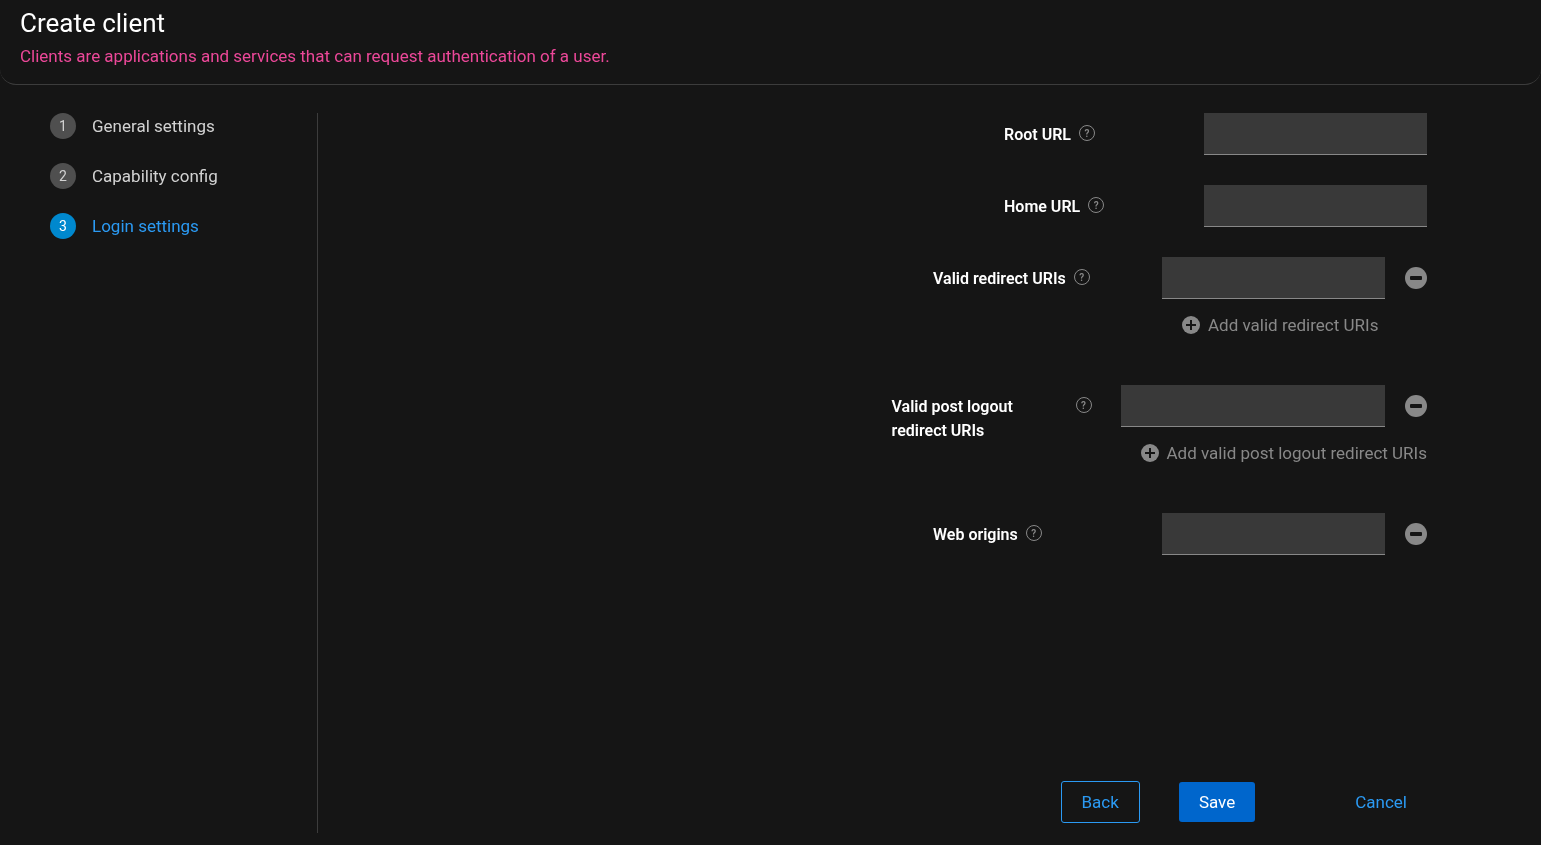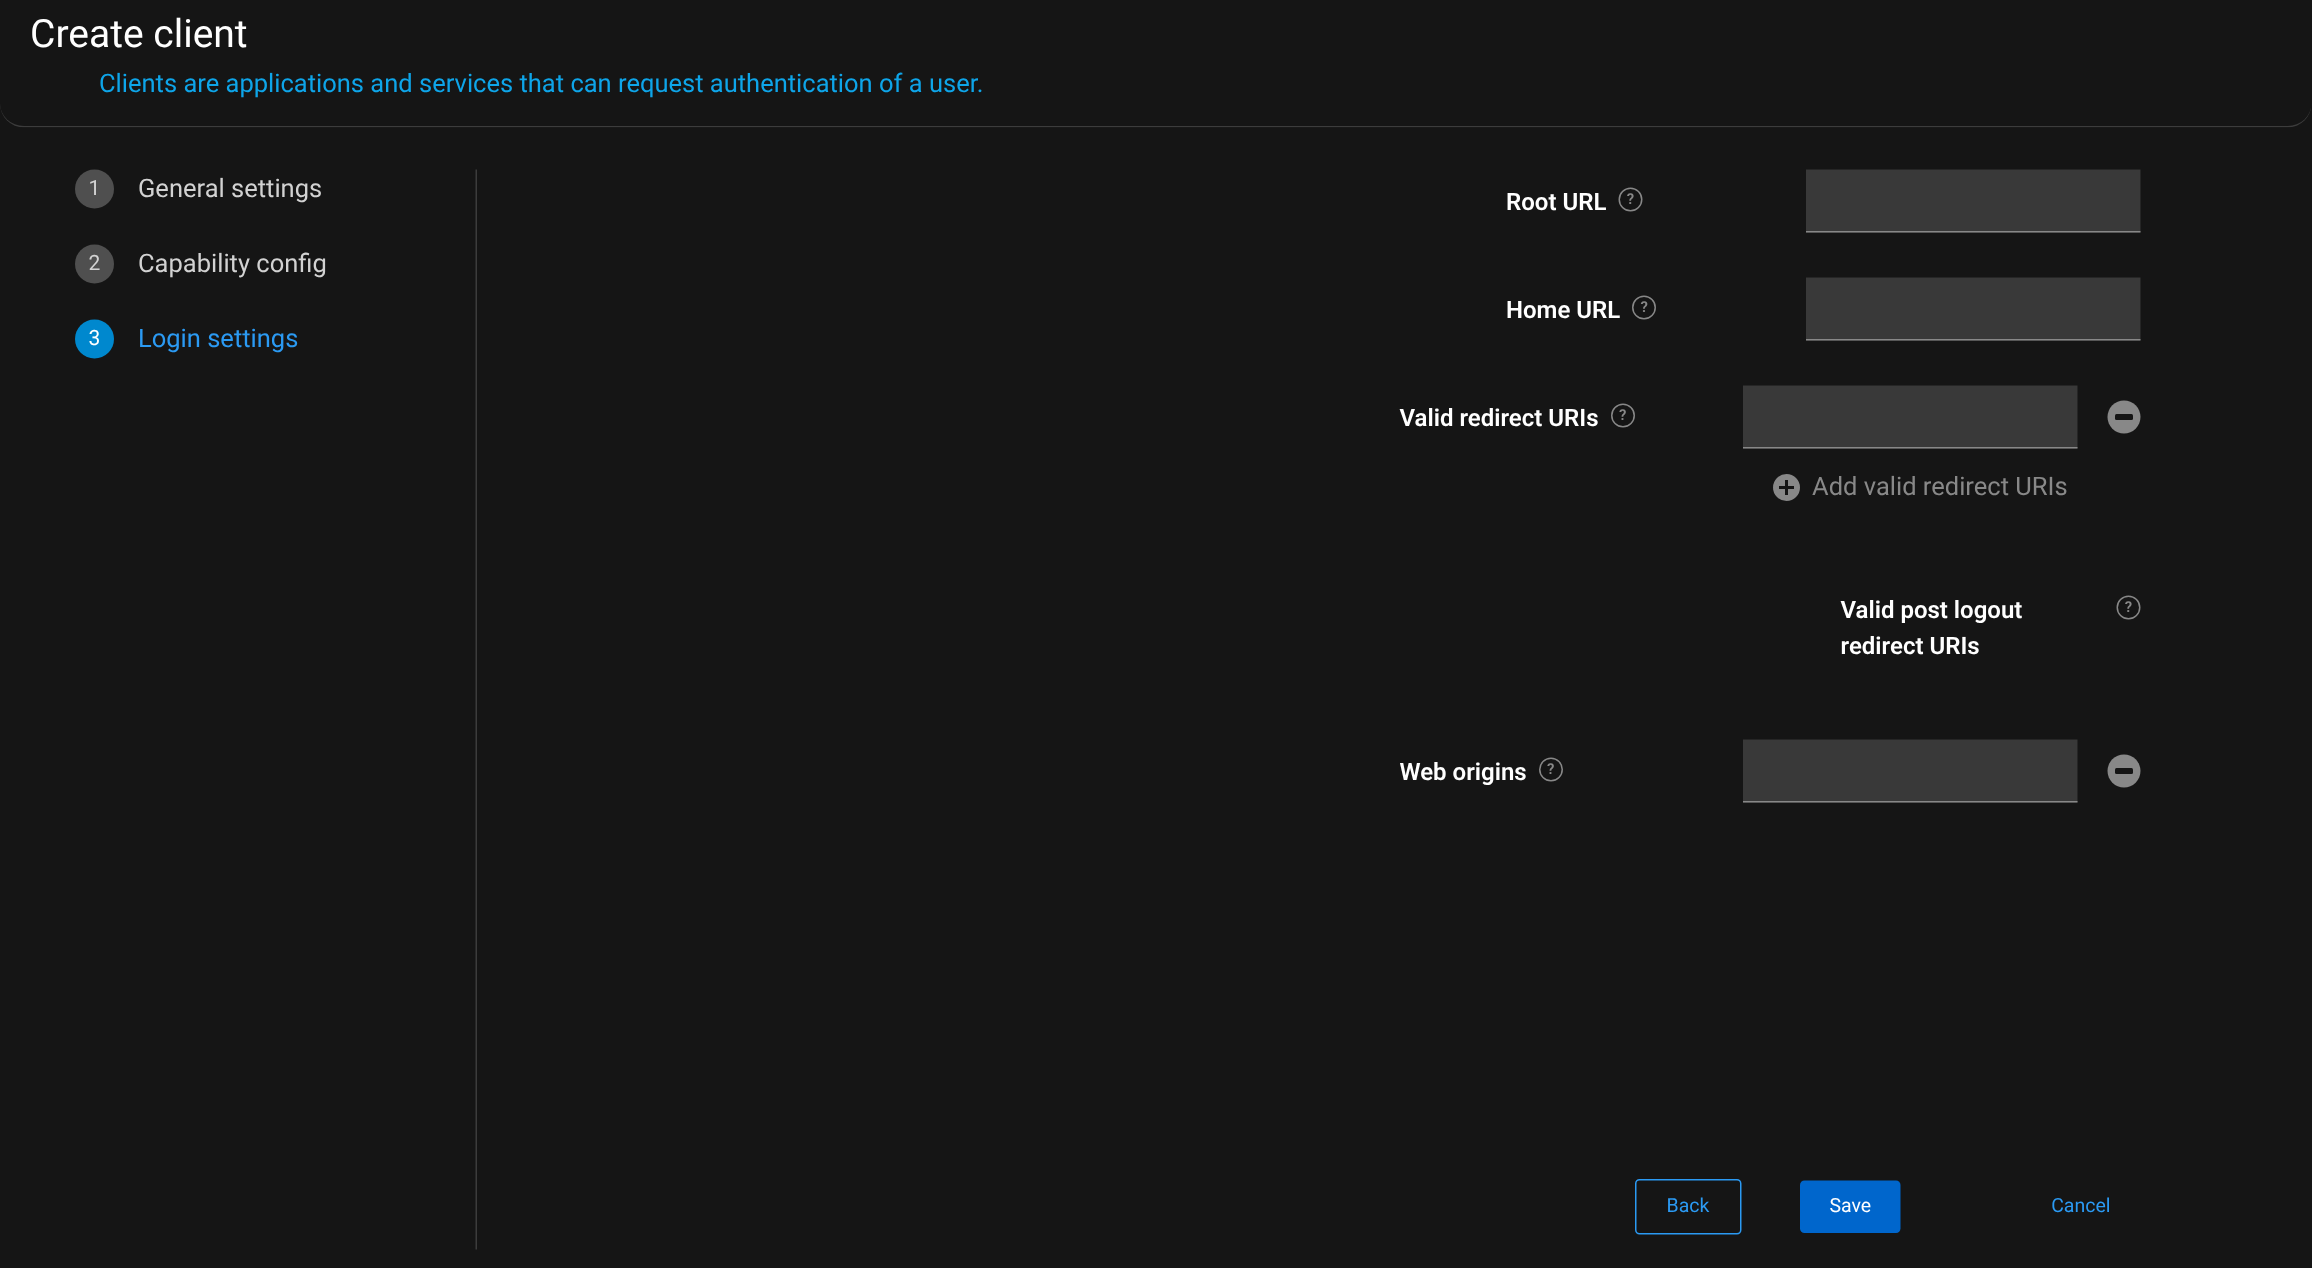--- a/index.html
+++ b/index.html
@@ -20,22 +20,21 @@
       border-radius: 16px;
     }
     .page-title {
       font-size: 26px;
       font-weight: 400;
       color: #fff;
       margin-bottom: 8px;
     }
     .page-description {
       font-size: 17px;
-      color: #0ea5e9;
-      margin-left: 46px;
+      color: #ec4899;
     }
     .content {
       display: flex;
       padding-top: 28px;
     }
     .sidebar {
       width: 318px;
       padding-left: 50px;
       border-right: 1px solid #3c3c3c;
       min-height: 720px;
@@ -180,21 +179,21 @@
     .actions {
       display: flex;
       gap: 20px;
       align-items: center;
       margin-top: auto;
       padding-top: 100px;
       padding-bottom: 10px;
     }
     .btn {
       padding: 10px 20px;
-      font-size: 13px;
+      font-size: 17px;
       border-radius: 3px;
       cursor: pointer;
       border: none;
       font-family: inherit;
     }
     .btn-outline {
       background: transparent;
       color: #2b9af3;
       border: 1px solid #2b9af3;
     }
@@ -282,36 +281,54 @@
           <span>Add valid redirect URIs</span>
         </div>
       </div>
     </div>
 
     <div class="form-group large-gap">
       <div class="form-label">
         <span class="label-text">Valid post logout redirect URIs</span>
         <span class="help-icon">?</span>
       </div>
-    </div>
-
-    <div class="form-group large-gap">
-      <div class="form-label">
-        <span class="label-text">Web origins</span>
-        <span class="help-icon">?</span>
-      </div>
       <div class="form-control-wrapper">
         <div class="input-row">
           <input type="text" class="text-input narrow" value="" style="">
           <div class="remove-btn">
             <svg viewBox="0 0 12 4">
                 <rect x="0" y="0" width="12" height="4" rx="1" fill="#151515"></rect>
               </svg>
           </div>
         </div>
+        <div class="add-link">
+          <span class="add-icon">
+            <svg viewBox="0 0 10 10">
+                <path d="M4 0h2v4h4v2H6v4H4V6H0V4h4z" fill="#151515"></path>
+              </svg>
+          </span>
+          <span>Add valid post logout redirect URIs</span>
+        </div>
+      </div>
+    </div>
+
+    <div class="form-group large-gap">
+      <div class="form-label">
+        <span class="label-text">Web origins</span>
+        <span class="help-icon">?</span>
+      </div>
+      <div class="form-control-wrapper">
+        <div class="input-row">
+          <input type="text" class="text-input narrow" value="" style="">
+          <div class="remove-btn">
+            <svg viewBox="0 0 12 4">
+                <rect x="0" y="0" width="12" height="4" rx="1" fill="#151515"></rect>
+              </svg>
+          </div>
+        </div>
       </div>
     </div>
 
     <div class="actions">
       <button class="btn btn-outline">Back</button>
       <button class="btn btn-primary">Save</button>
       <button class="btn btn-link">Cancel</button>
     </div>
 
   </div>

